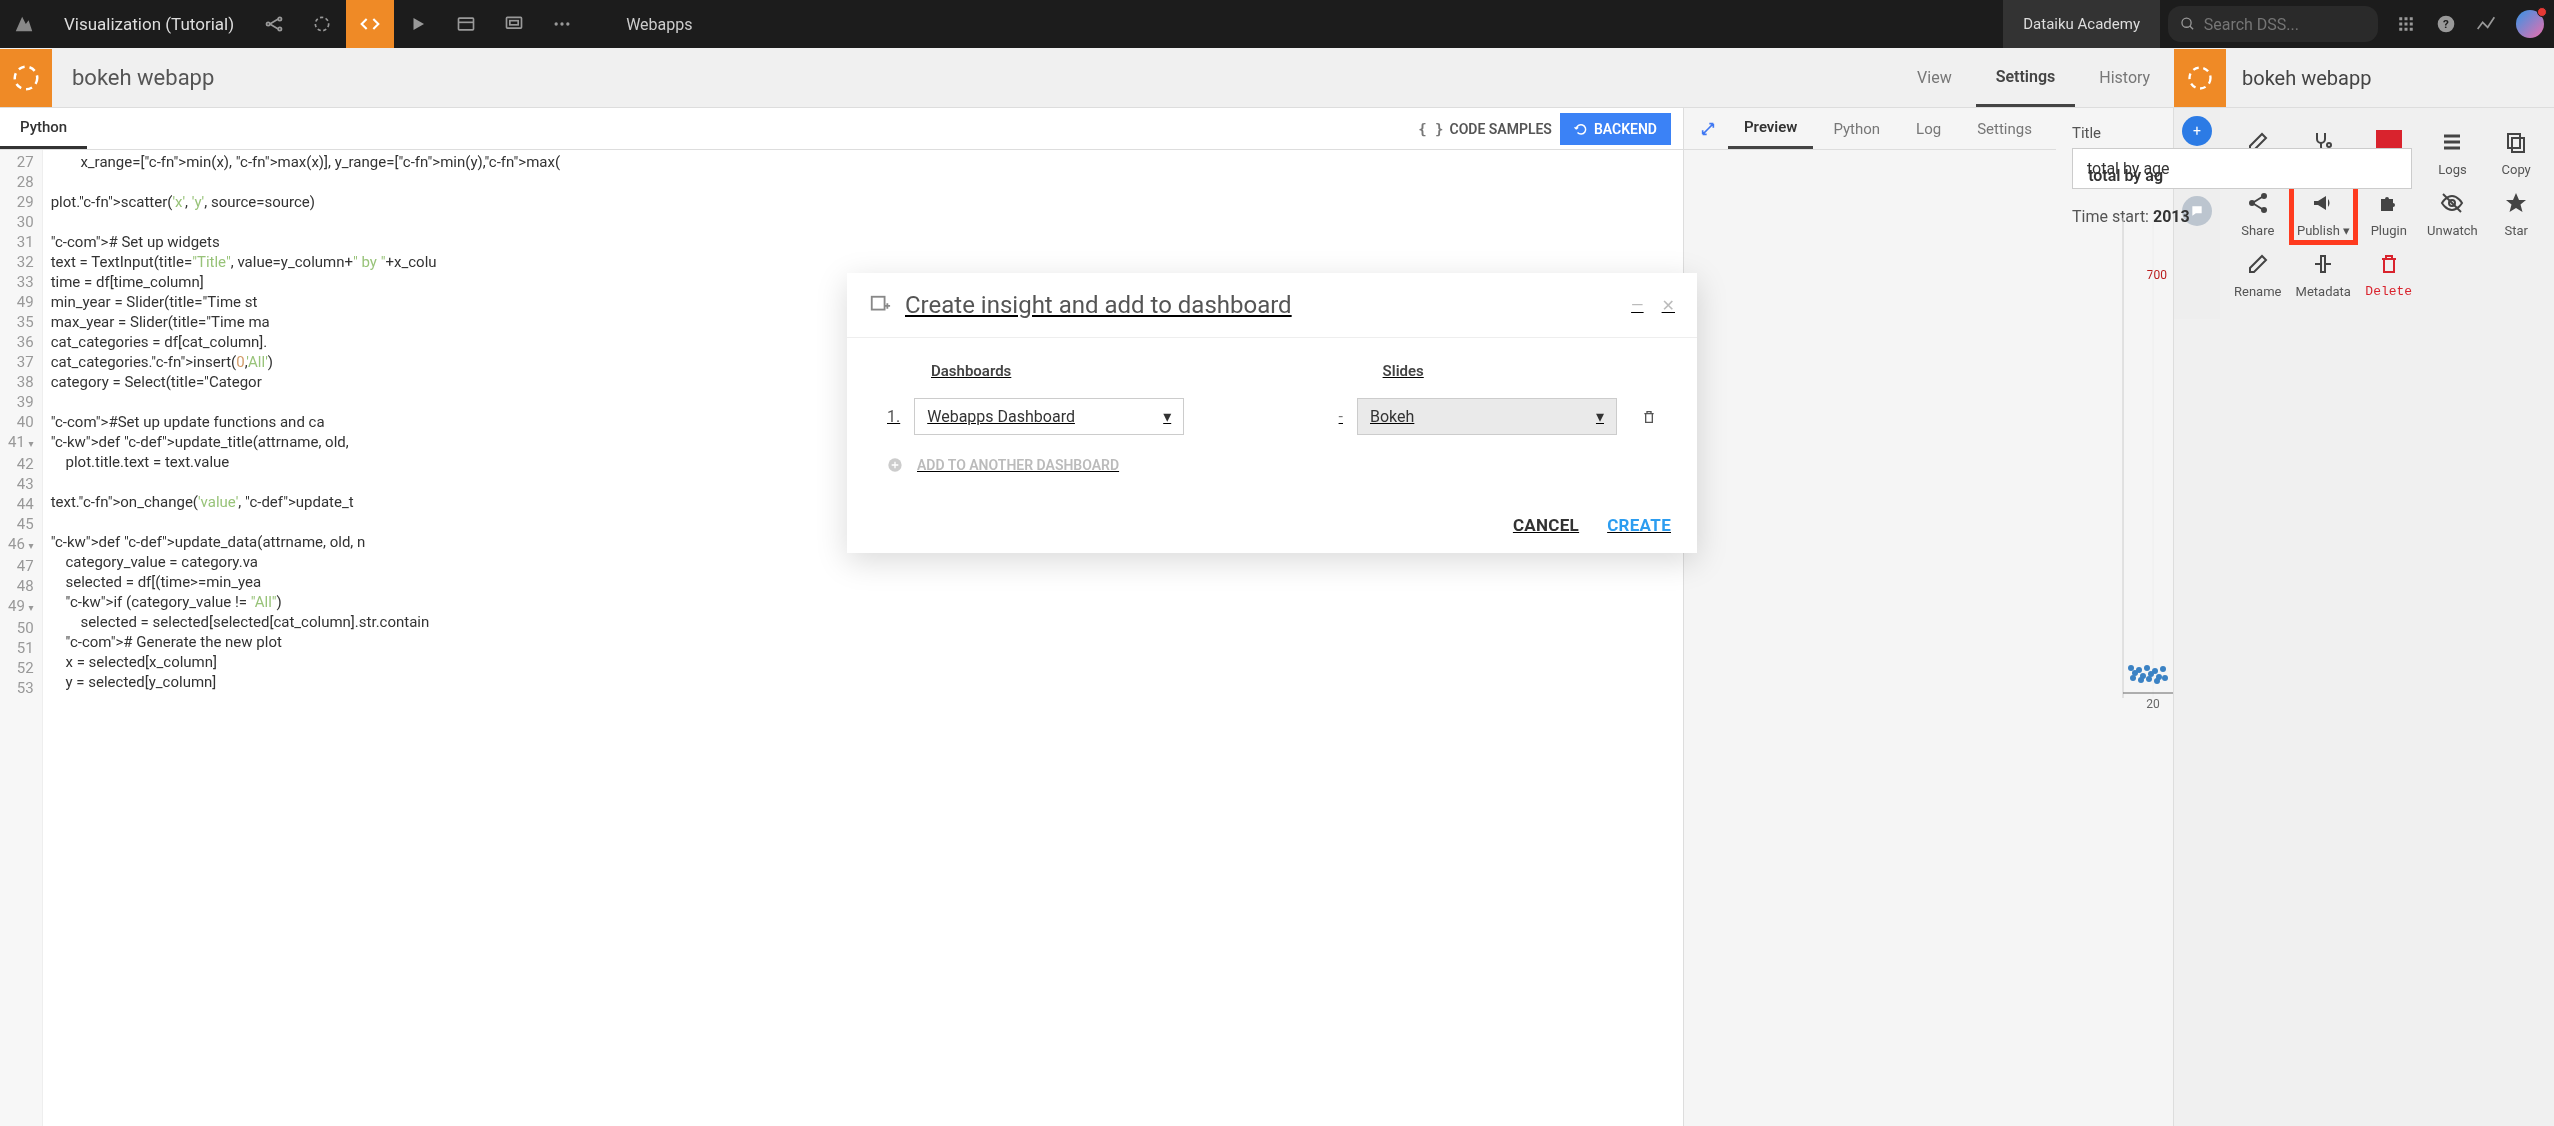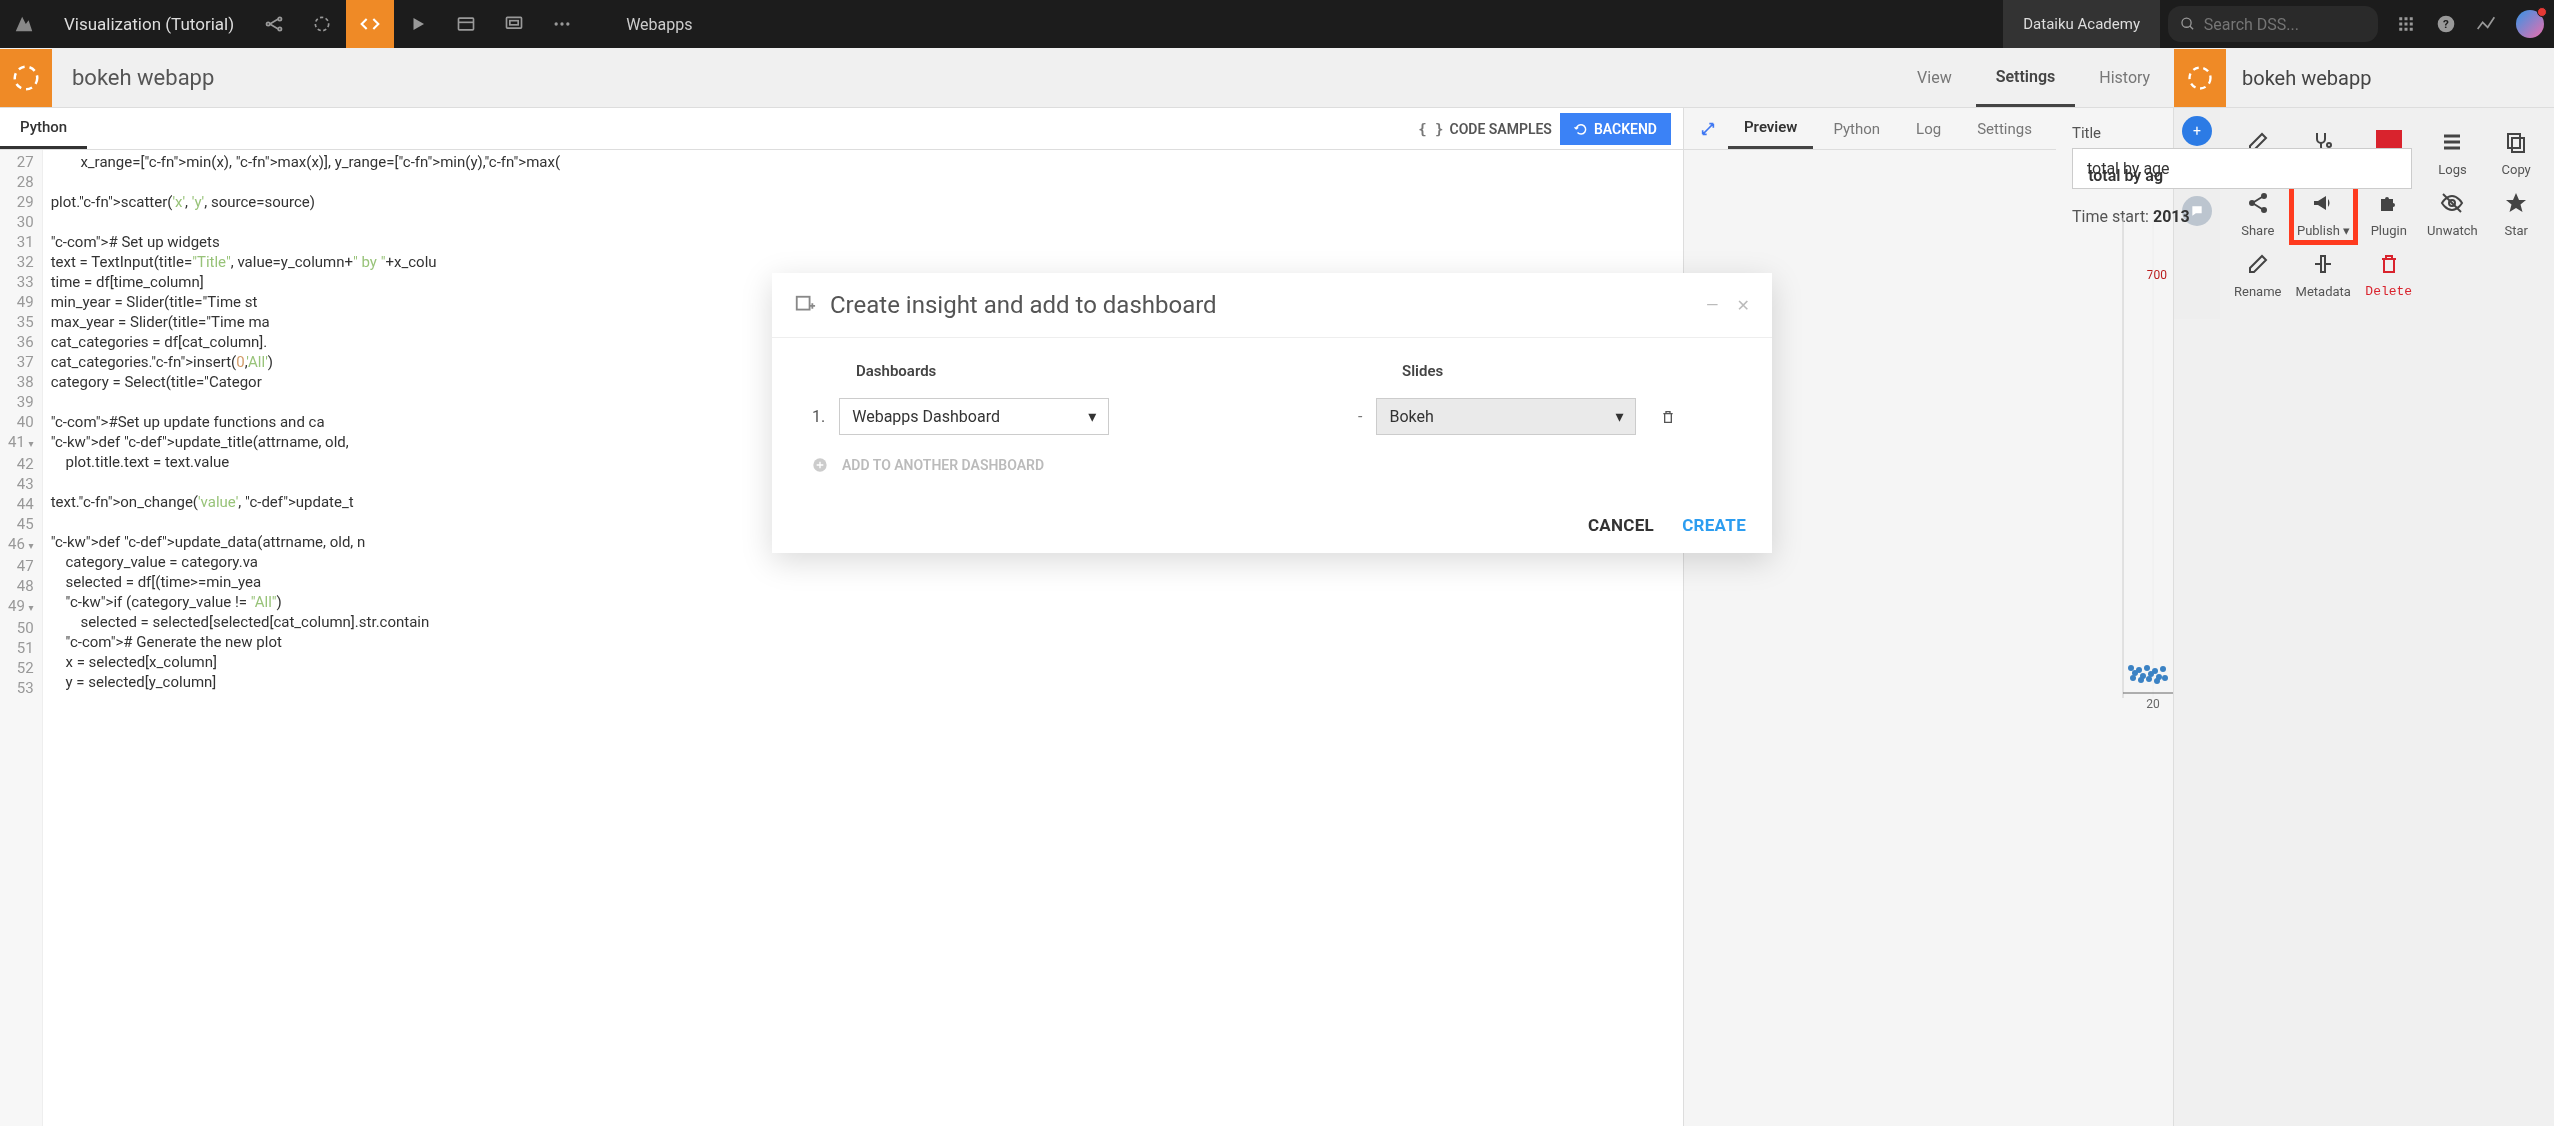--- a/index.html
+++ b/index.html
@@ -68,21 +68,21 @@
 .action-grid { display: grid; grid-template-columns: repeat(5, 1fr); gap: 4px; padding: 16px 8px; }
 .action-item { display: flex; flex-direction: column; align-items: center; gap: 6px; padding: 4px; cursor: pointer; justify-content: flex-end; }
 .action-icon { font-size: 24px; color: #444; height: 28px; display: flex; align-items: center; }
 .action-icon.red { color: #d9232d; }
 .action-icon.stopred { width: 26px; height: 26px; background: #d9232d; }
 .action-label { font-size: 13px; color: #555; }
 .action-label.red { color: #d9232d; font-family: Liberation Mono, monospace; }
 .action-item.highlighted { outline: 5px solid #ff3b1f; outline-offset: -2px; }
 
 .modal-overlay { position: fixed; inset: 0; background: rgba(255,255,255,0); display: flex; align-items: flex-start; justify-content: center; pointer-events: none; }
-.modal { margin-top: 273px; margin-left: -10px; width: 1000px; background: #fff; box-shadow: 0 8px 30px rgba(0,0,0,0.15); pointer-events: auto; }
+.modal { margin-top: 273px; margin-left: -10px; width: 850px; background: #fff; box-shadow: 0 8px 30px rgba(0,0,0,0.15); pointer-events: auto; text-decoration: underline; }
 .modal-header { display: flex; align-items: center; padding: 18px 22px; border-bottom: 1px solid #eee; }
 .modal-title { font-size: 24px; color: #555; margin-left: 14px; }
 .modal-header-icons { margin-left: auto; display: flex; gap: 18px; color: #bbb; font-size: 16px; }
 .modal-body { padding: 24px 40px; }
 .modal-cols { display: flex; gap: 40px; }
 .modal-col-label { font-weight: 600; color: #444; font-size: 15px; margin-bottom: 18px; margin-left: 44px; }
 .modal-row { display: flex; align-items: center; gap: 14px; }
 .modal-num { color: #555; }
 .modal-select { border: 1px solid #ccc; padding: 8px 12px; font-size: 16px; color: #333; display: flex; align-items: center; justify-content: space-between; background: #fff; cursor: pointer; }
 .modal-select.gray { background: #eaeaea; }

